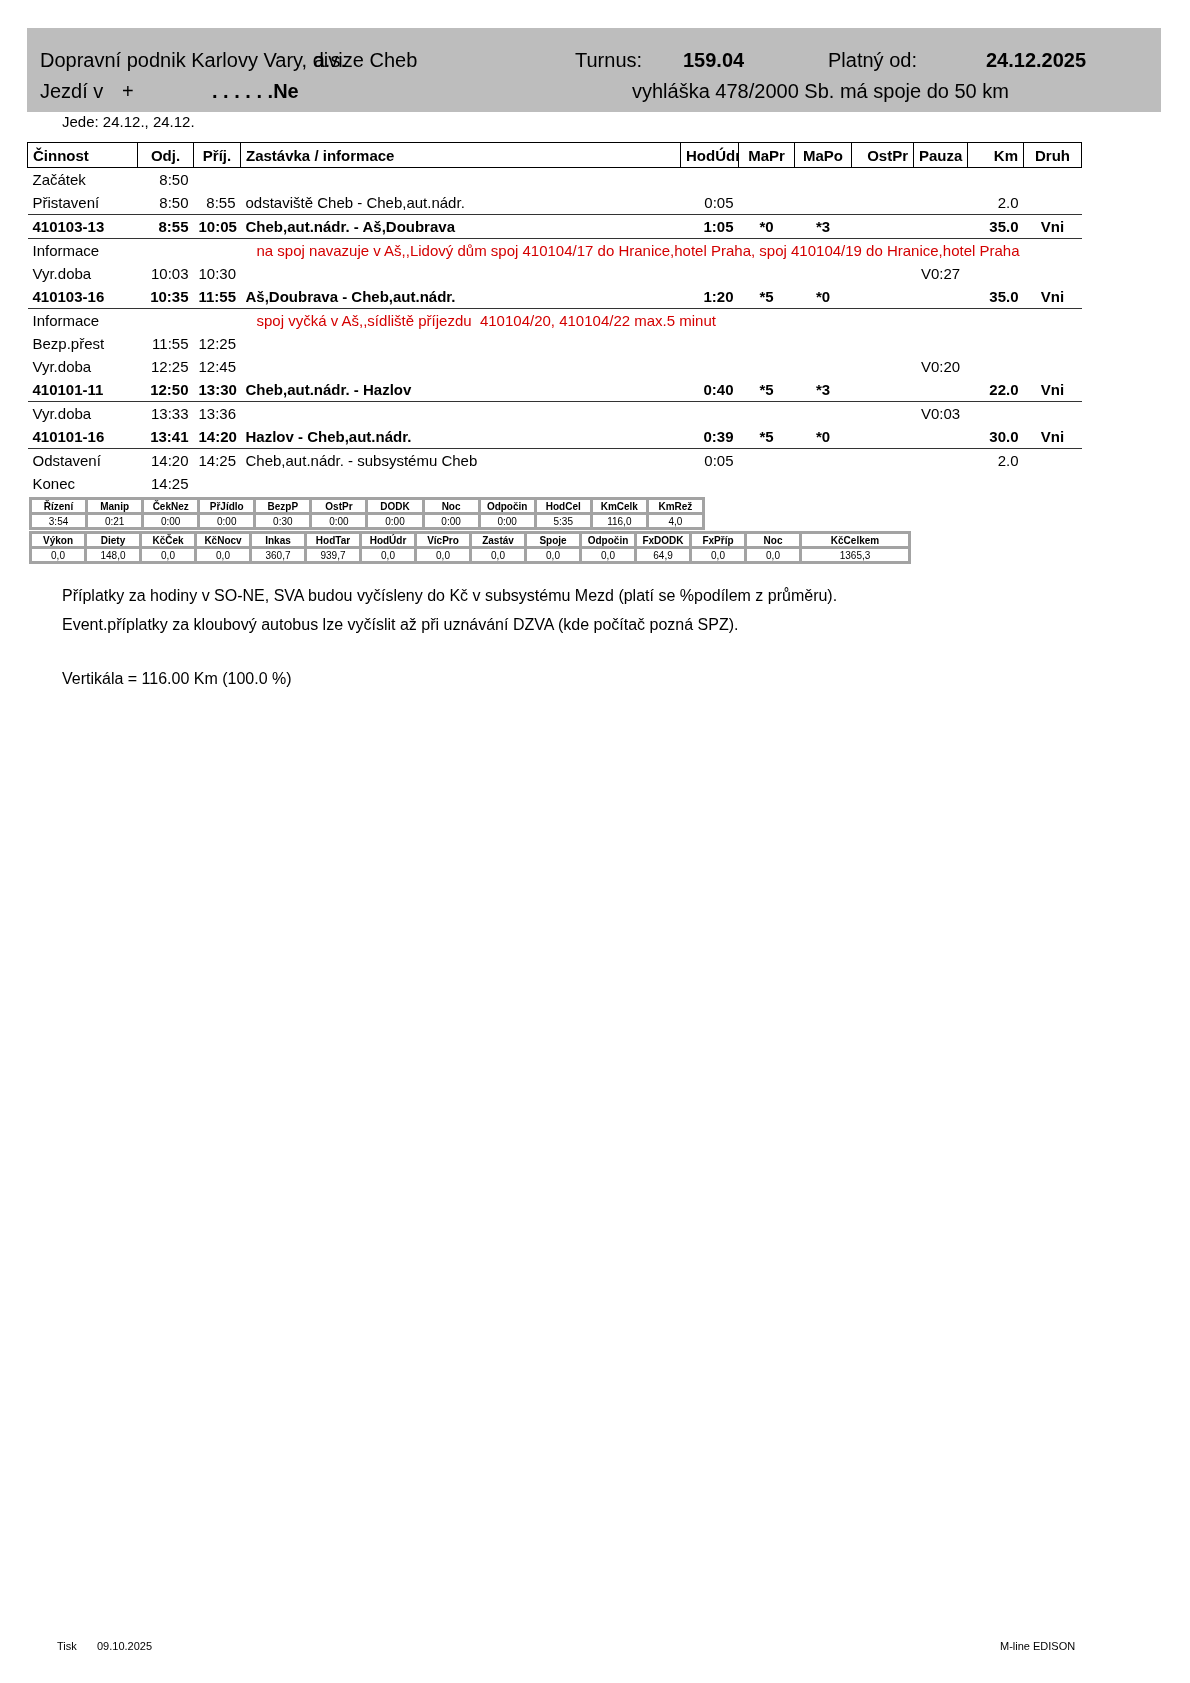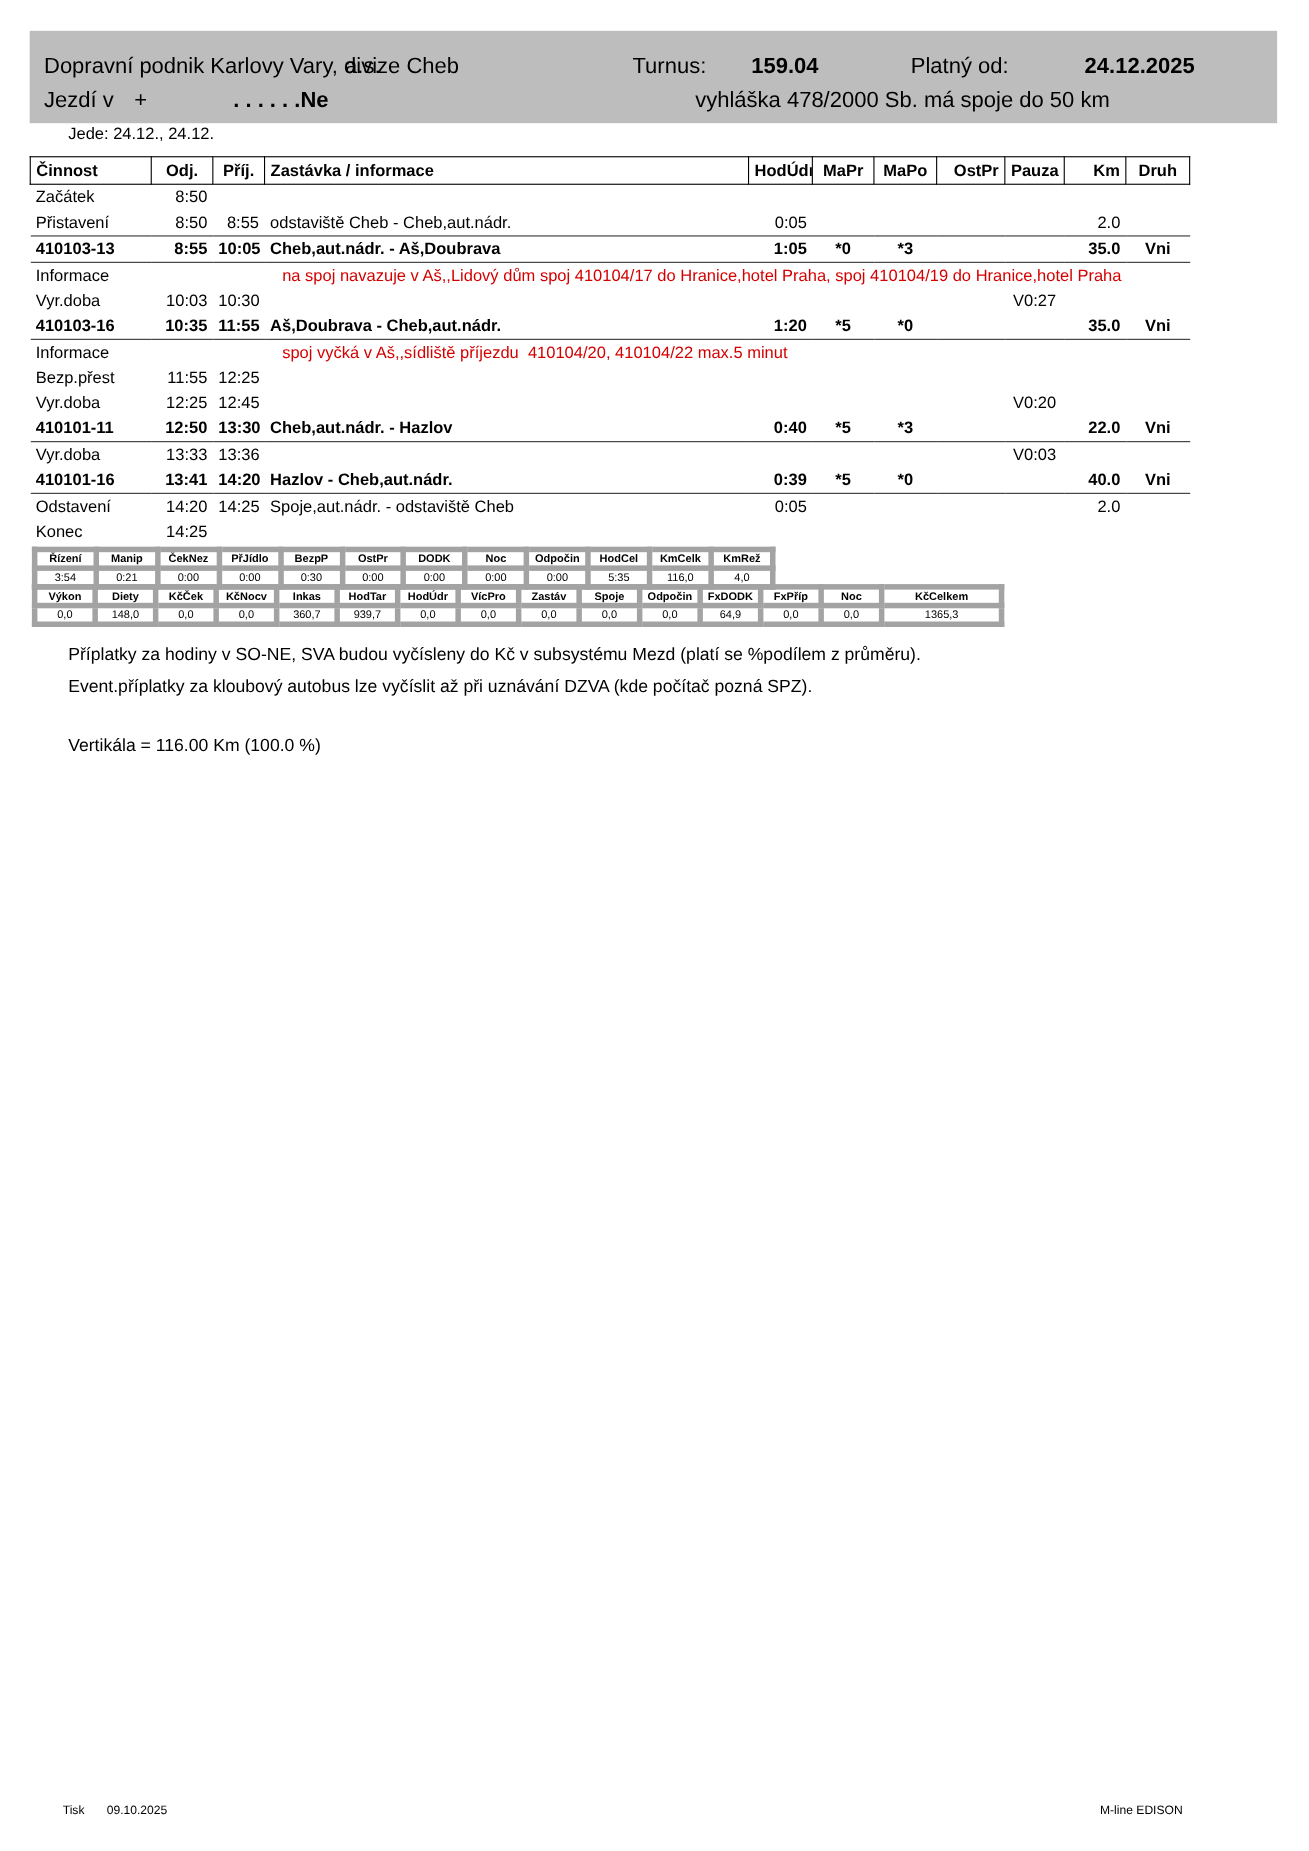--- a/index.html
+++ b/index.html
@@ -35,21 +35,21 @@
   .sched td{height:23px;padding:0 5px;vertical-align:middle;overflow:visible;}
   .sched .al{text-align:left}
   .sched .ac{text-align:center}
   .sched .ar{text-align:right}
   .sched tr.trip td{font-weight:bold;}
   .sched tr.rule-above td{border-top:1px solid #333;}
   .sched tr.rule-below td{border-bottom:1px solid #333;}
   .sched td.info-text{color:var(--red);white-space:pre;padding-left:16px;}
   
   .mini{position:absolute;left:29px;border-collapse:collapse;table-layout:fixed;}
-  .mini th,.mini td{border:5px solid #a3a3a3;text-align:center;height:12px;padding:0 1px;font-size:10px;line-height:11px;overflow:hidden;white-space:nowrap;}
+  .mini th,.mini td{border:3px solid #a3a3a3;text-align:center;height:12px;padding:0 1px;font-size:10px;line-height:11px;overflow:hidden;white-space:nowrap;}
   .mini th{font-weight:bold;}
   .mini1{top:497px;width:676px;}
   .mini2{top:531px;width:879px;}
   
   .note{position:absolute;left:62px;font-size:16px;white-space:nowrap;}
   .n1{top:587px;} .n2{top:616px;}
   .vertikala{position:absolute;left:62px;top:670px;font-size:16px;}
   .footer{position:absolute;left:0;top:1640px;width:1190px;height:14px;font-size:11px;}
   .f-tisk{position:absolute;left:57px;}
   .f-date{position:absolute;left:97px;}
@@ -240,28 +240,28 @@
         <tr class="trip rule-below">
           <td class="al">410101-16</td>
           <td class="ar">13:41</td>
           <td class="ar">14:20</td>
           <td class="al">Hazlov - Cheb,aut.nádr.</td>
           <td class="ar">0:39</td>
           <td class="ac">*5</td>
           <td class="ac">*0</td>
           <td class="ac"></td>
           <td class="ac"></td>
-          <td class="ar">40.0</td>
+          <td class="ar">30.0</td>
           <td class="ac">Vni</td>
         </tr>
         <tr>
           <td class="al">Odstavení</td>
           <td class="ar">14:20</td>
           <td class="ar">14:25</td>
-          <td class="al">Spoje,aut.nádr. - odstaviště Cheb</td>
+          <td class="al">Cheb,aut.nádr. - subsystému Cheb</td>
           <td class="ar">0:05</td>
           <td class="ac"></td>
           <td class="ac"></td>
           <td class="ac"></td>
           <td class="ac"></td>
           <td class="ar">2.0</td>
           <td class="ac"></td>
         </tr>
         <tr>
           <td class="al">Konec</td>

